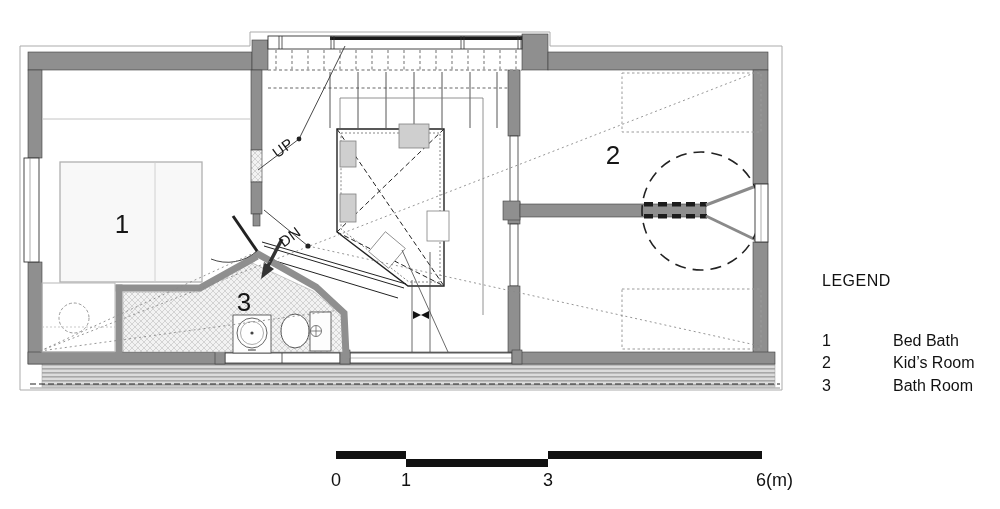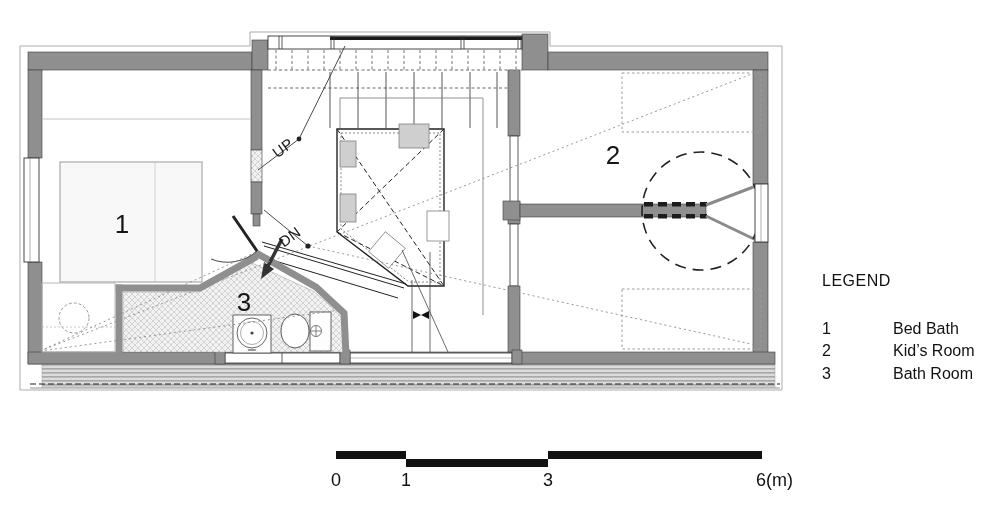--- a/index.html
+++ b/index.html
@@ -5,21 +5,21 @@
 <style>
   html,body{margin:0;padding:0;background:#fff;}
   #stage{position:relative;width:1000px;height:509px;background:#ffffff;overflow:hidden;
          font-family:"Liberation Sans",sans-serif;color:#111;}
   #plan-svg{position:absolute;left:0;top:0;}
   svg text{font-family:"Liberation Sans",sans-serif;fill:#161616;}
   .room-num{font-size:26px;}
   .stair-lbl{font-size:15px;letter-spacing:.5px;}
   
   #legend{position:absolute;left:822px;top:272px;width:170px;}
-  #legend .title{font-size:16px;letter-spacing:.5px;margin-bottom:28px;}
+  #legend .title{font-size:16px;letter-spacing:.5px;margin-bottom:40px;}
   #legend .row{display:flex;font-size:16px;line-height:22.4px;}
   #legend .num{width:71px;}
   
   .seg{position:absolute;height:8px;background:#111;}
   .scale-lbl{position:absolute;font-size:18px;width:40px;}
   .c{text-align:center;margin-left:-20px;}
 </style>
 </head>
 <body>
 

